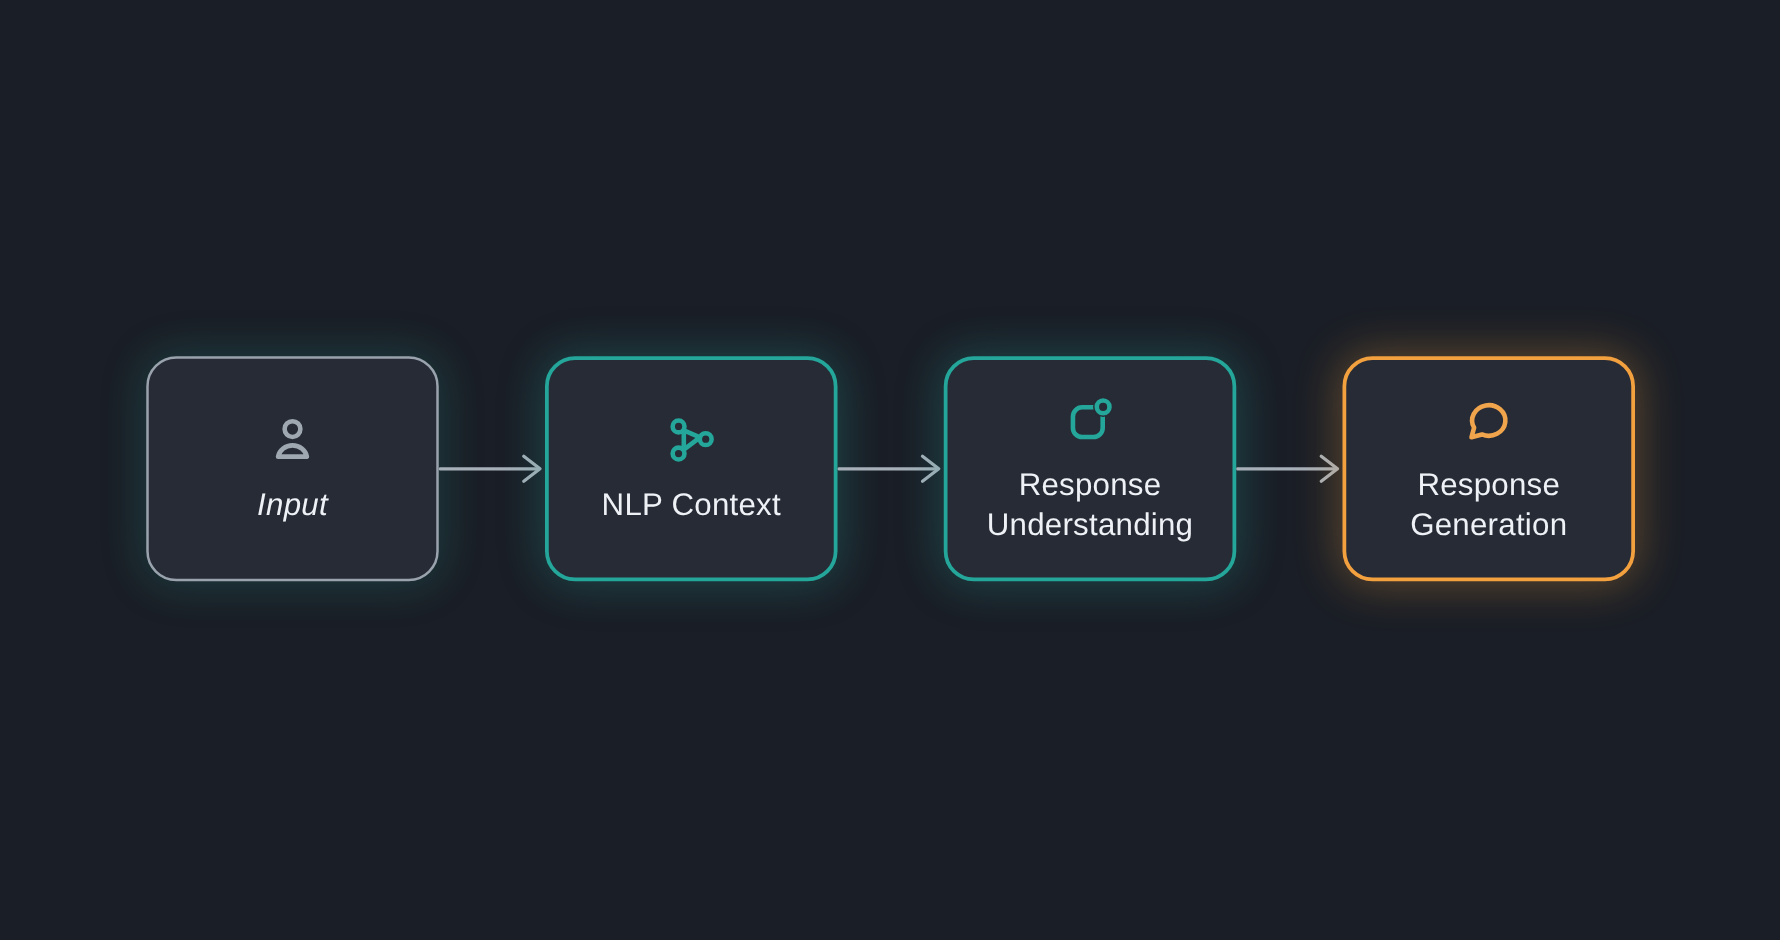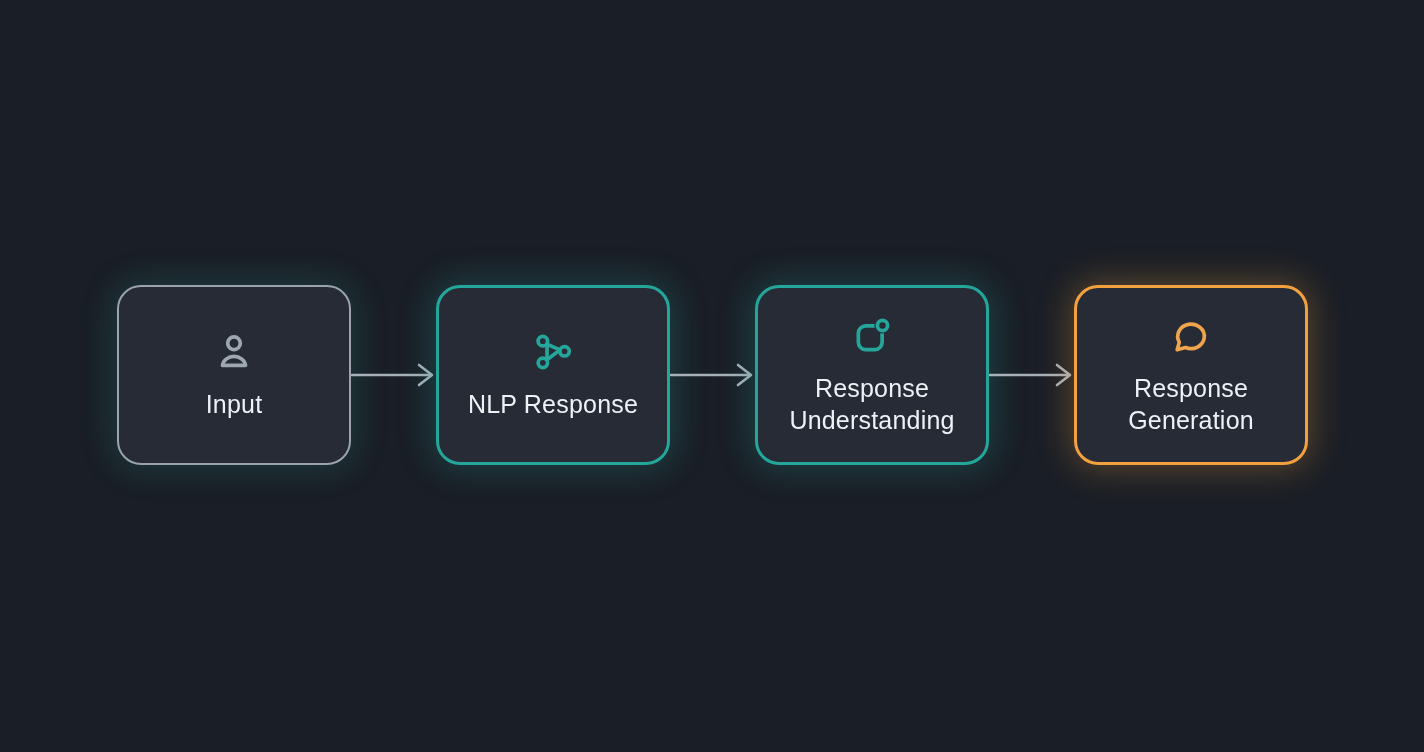--- a/index.html
+++ b/index.html
@@ -22,21 +22,21 @@
     background: var(--node-bg, #262b36);
     border: 3px solid var(--accent, #9aa3ad);
     border-radius: 24px;
     display: flex;
     flex-direction: column;
     align-items: center;
     justify-content: center;
     gap: 15px;
     box-shadow: 0 0 34px 4px var(--glow, rgba(38,178,160,0.22));
   }
-  .node--gray { border-width: 2.5px; }
+  .node--gray { border-width: 2.5px; font-style: italic; }
 
   .node-icon {
     width: 42px; height: 42px;
     color: var(--icon-color, var(--accent));
     flex: 0 0 auto;
   }
   .node-icon svg { width: 100%; height: 100%; display: block; }
 
   .node-label {
     color: #eef1f5;
@@ -88,21 +88,21 @@
 
   <div class="node" style="--accent: #24a79a; --icon-color: #24a79a; --glow: rgba(36,167,154,0.28);">
     <span class="node-icon">
       <svg viewBox="0 0 24 24" stroke="currentColor" stroke-width="2.1" fill="none" stroke-linecap="round" stroke-linejoin="round">
         <path d="M8.6 7.6 L16 10.8 L8.6 16.4 Z"></path>
         <circle cx="6.2" cy="5.8" r="2.7"></circle>
         <circle cx="6.2" cy="18.2" r="2.7"></circle>
         <circle cx="18.6" cy="11.6" r="2.7"></circle>
       </svg>
     </span>
-    <div class="node-label">NLP Response</div>
+    <div class="node-label">NLP Context</div>
   </div>
 
   <span class="connector">
     <svg viewBox="0 0 85 34">
       <line x1="1" y1="17" x2="80" y2="17"></line>
       <path d="M68 7 L81 17 L68 27"></path>
     </svg>
   </span>
 
   <div class="node" style="--accent: #24a79a; --icon-color: #24a79a; --glow: rgba(36,167,154,0.28);">

